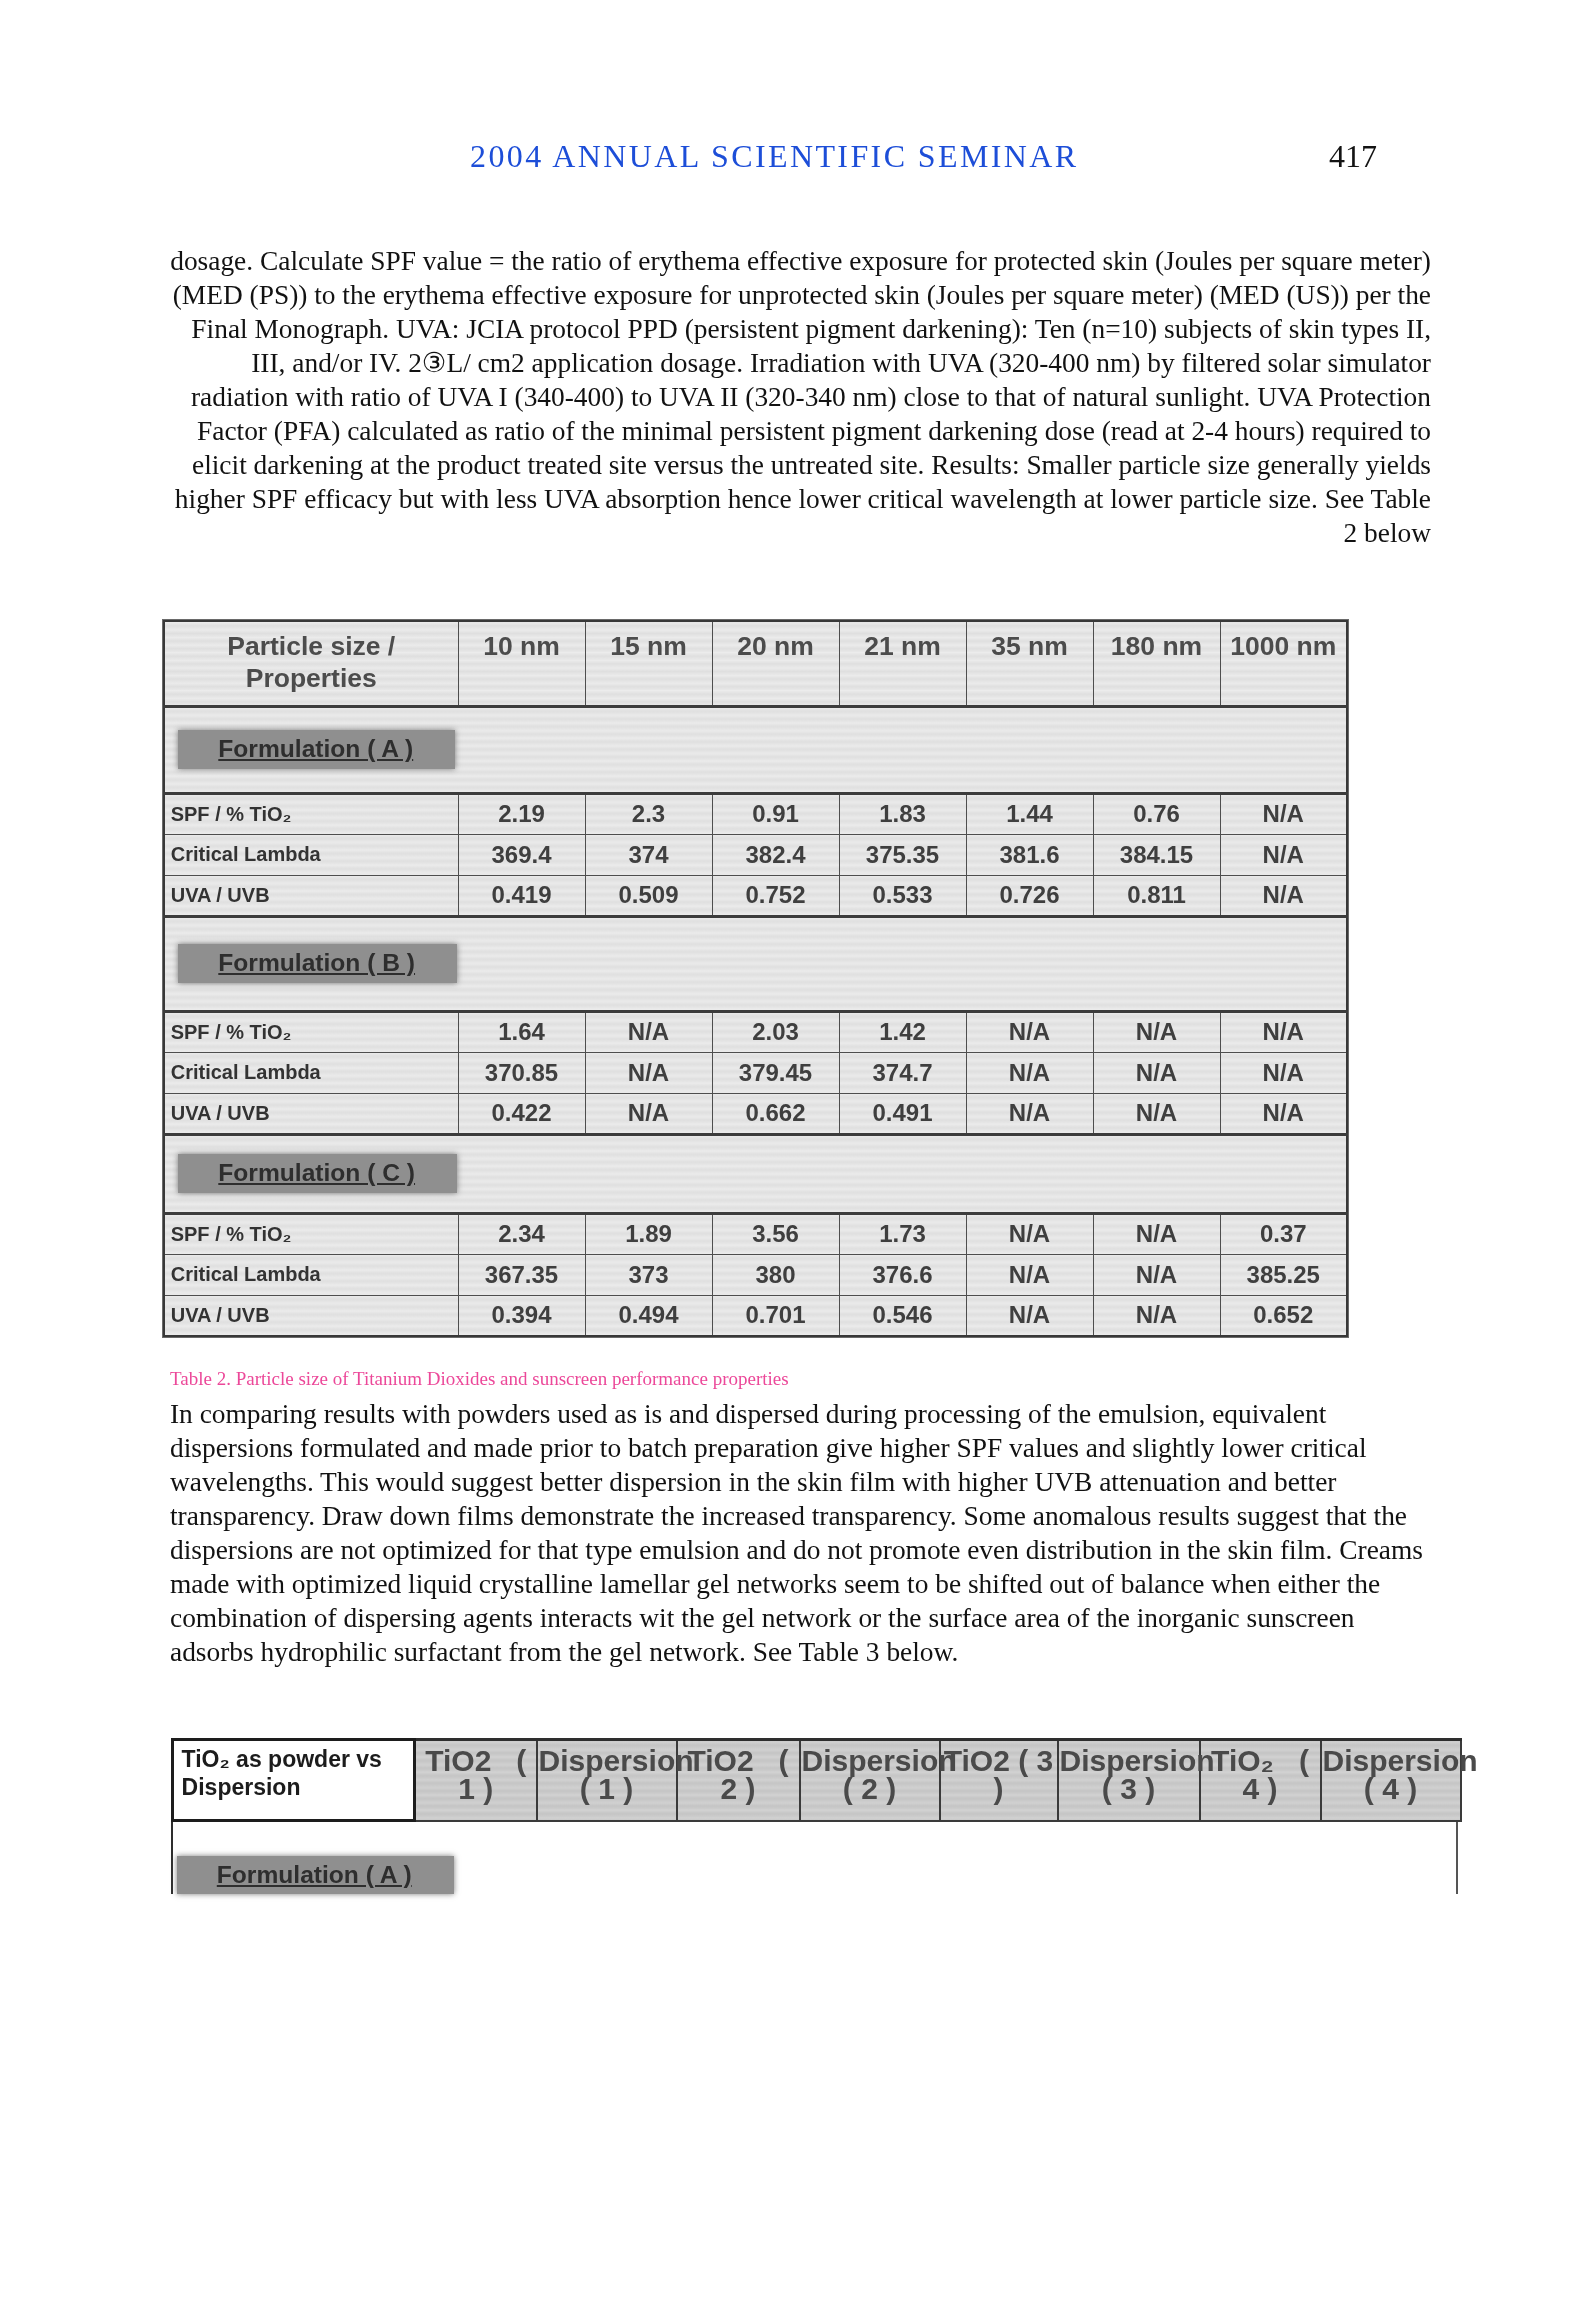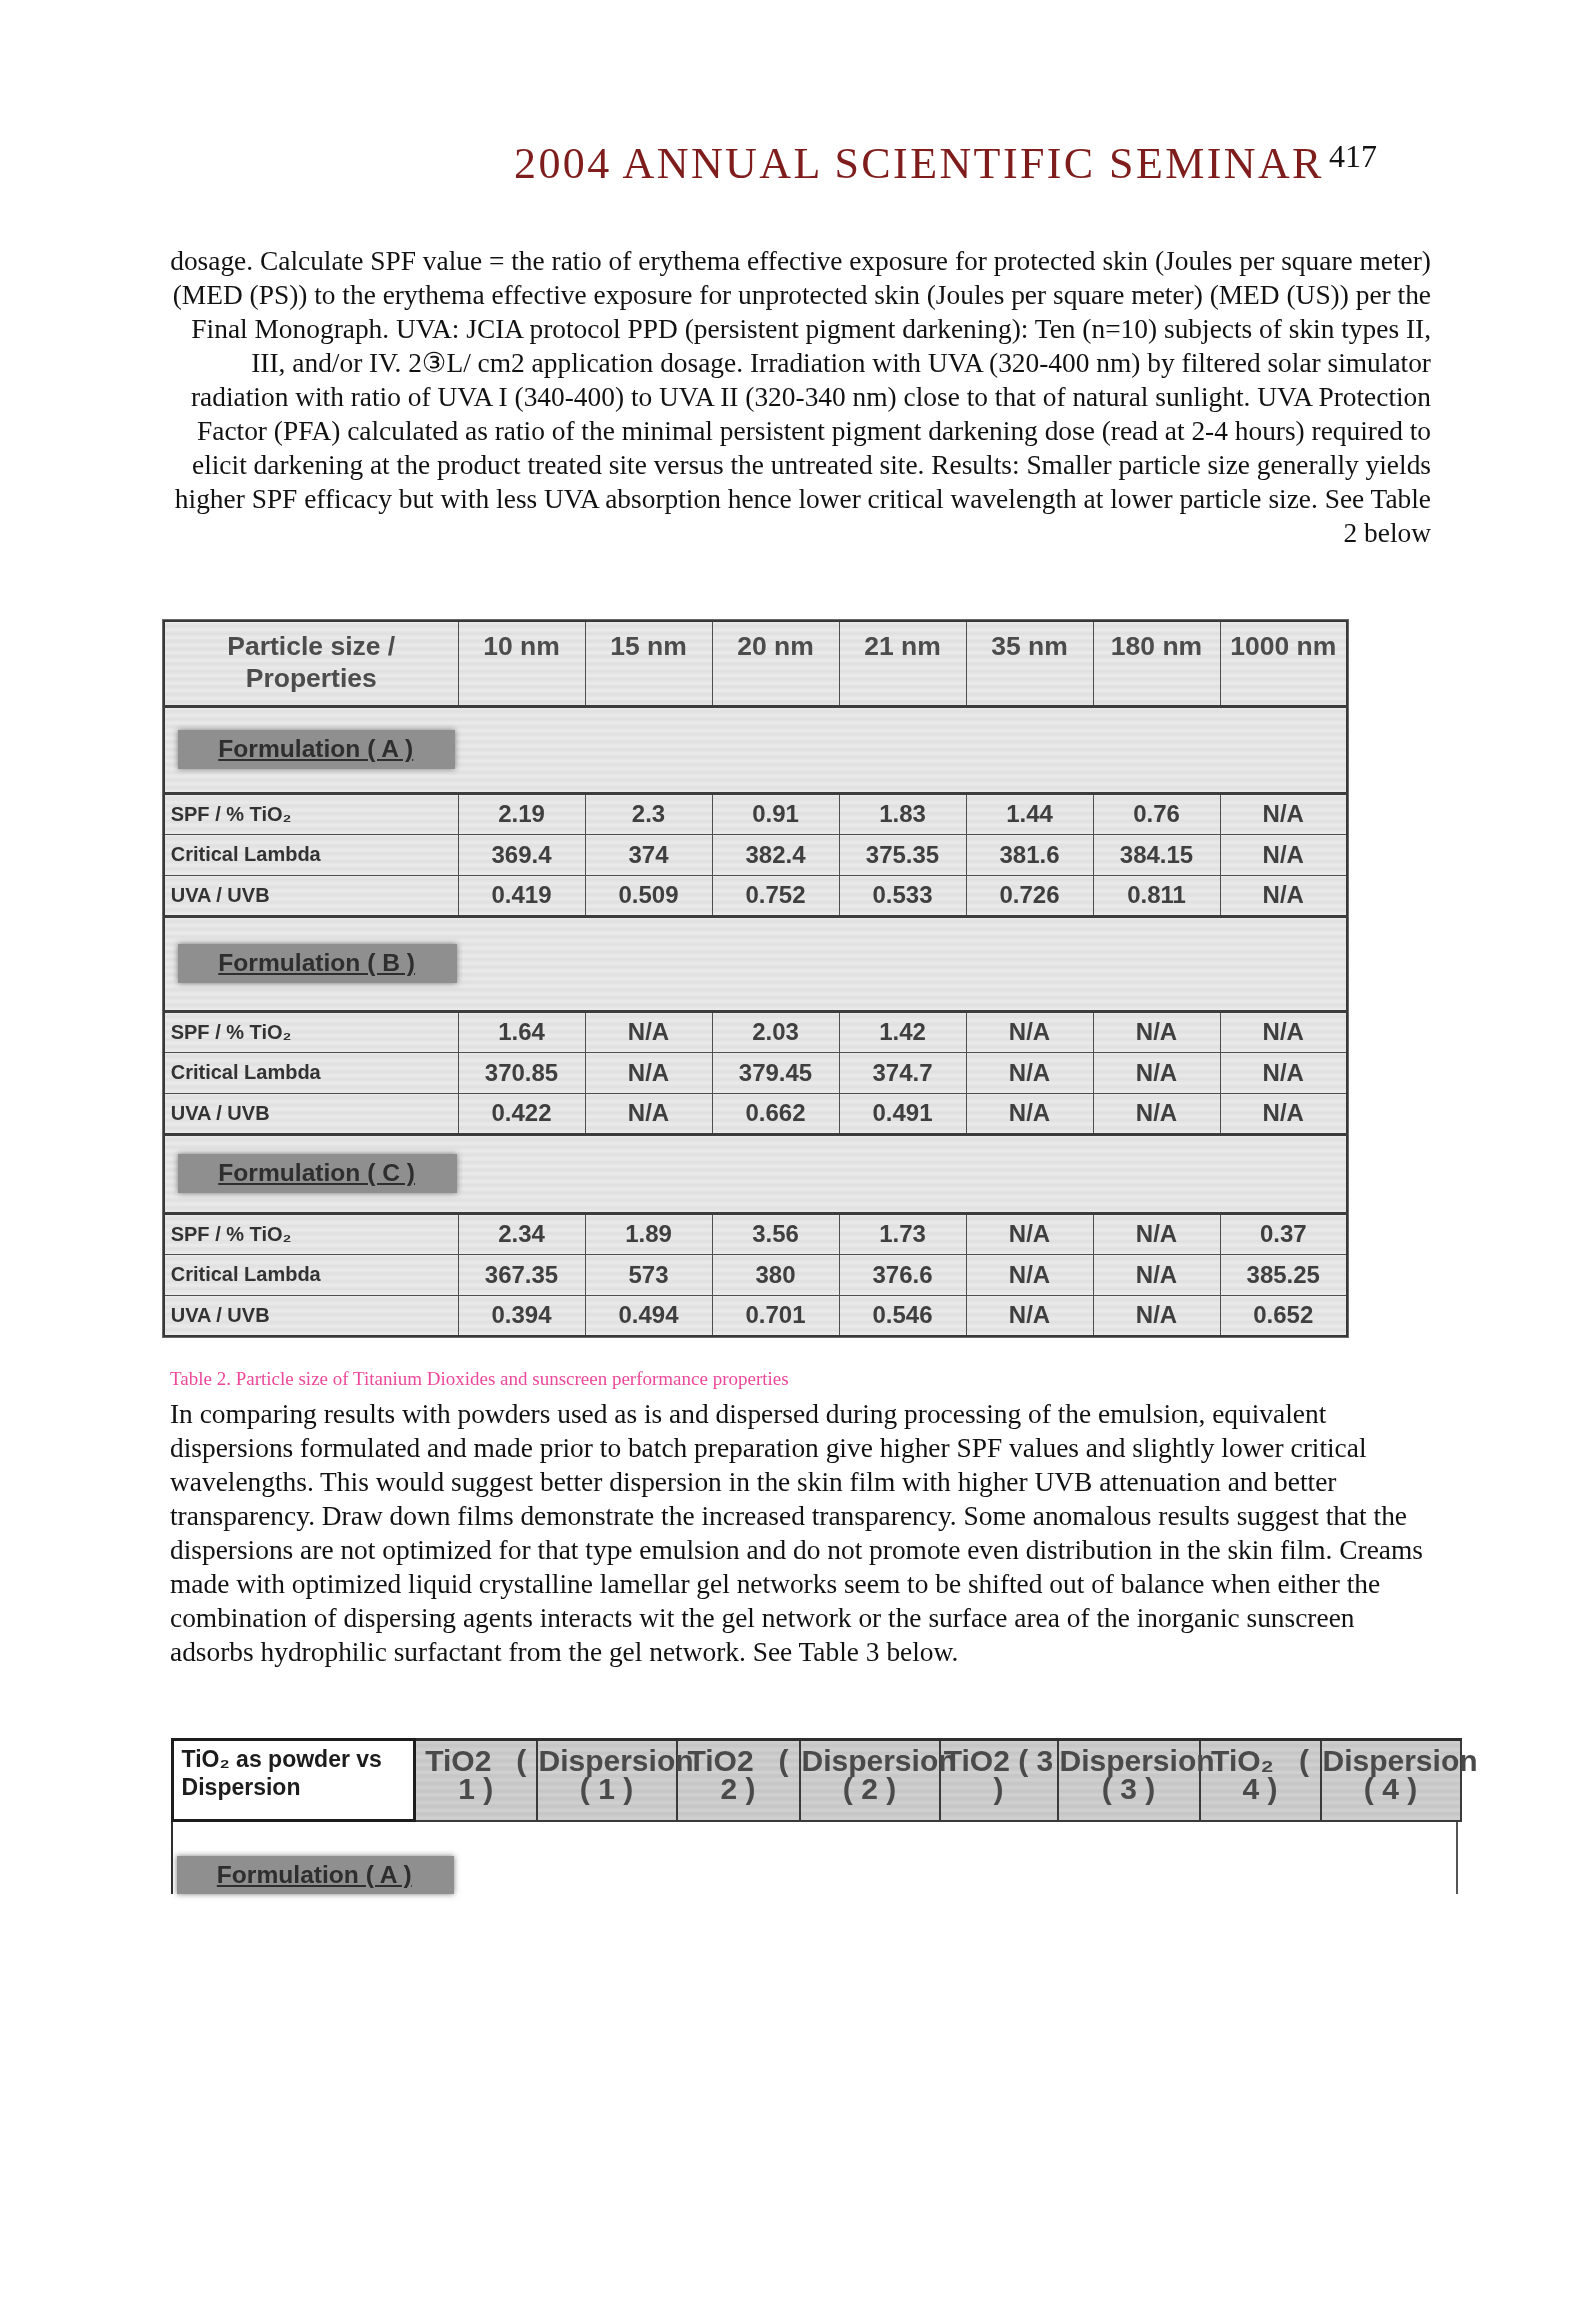--- a/index.html
+++ b/index.html
@@ -6,23 +6,22 @@
   body{
     width:1590px;height:2316px;
     background:#ffffff;
     position:relative;
     font-family:"Liberation Serif", serif;
     color:#161616;
     overflow:hidden;
   }
   .page-title{
     position:absolute;left:470px;top:138px;
-    font-size:44px;letter-spacing:2.4px;color:#7f1d1d;
+    font-size:32px;letter-spacing:2.4px;color:#1d4ed8;
     white-space:nowrap;
-    margin-left:44px;
   }
   .page-number{
     position:absolute;left:1329px;top:138px;
     font-size:32px;color:#131313;
   }
   .para{
     position:absolute;left:170px;width:1261px;
     font-size:27.4px;line-height:34px;color:#121212;
   }
   .p1{top:244px;text-align:right;}
@@ -215,21 +214,21 @@
           <td class="t2-val">1.89</td>
           <td class="t2-val">3.56</td>
           <td class="t2-val">1.73</td>
           <td class="t2-val">N/A</td>
           <td class="t2-val">N/A</td>
           <td class="t2-val">0.37</td>
         </tr>
         <tr class="t2-data">
           <td class="t2-rowlabel">Critical Lambda</td>
           <td class="t2-val">367.35</td>
-          <td class="t2-val">573</td>
+          <td class="t2-val">373</td>
           <td class="t2-val">380</td>
           <td class="t2-val">376.6</td>
           <td class="t2-val">N/A</td>
           <td class="t2-val">N/A</td>
           <td class="t2-val">385.25</td>
         </tr>
         <tr class="t2-data">
           <td class="t2-rowlabel">UVA / UVB</td>
           <td class="t2-val">0.394</td>
           <td class="t2-val">0.494</td>

